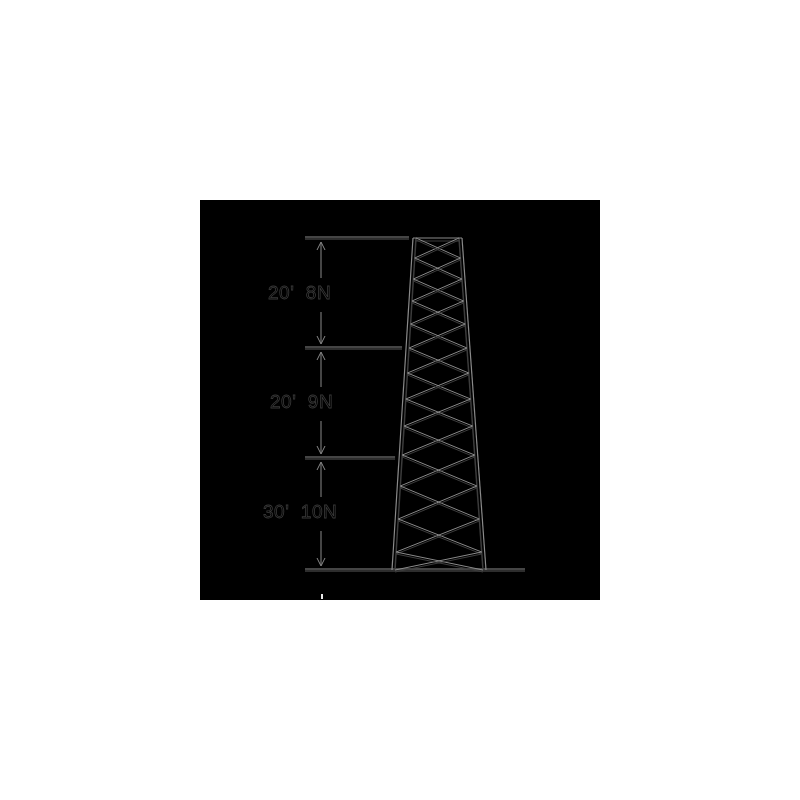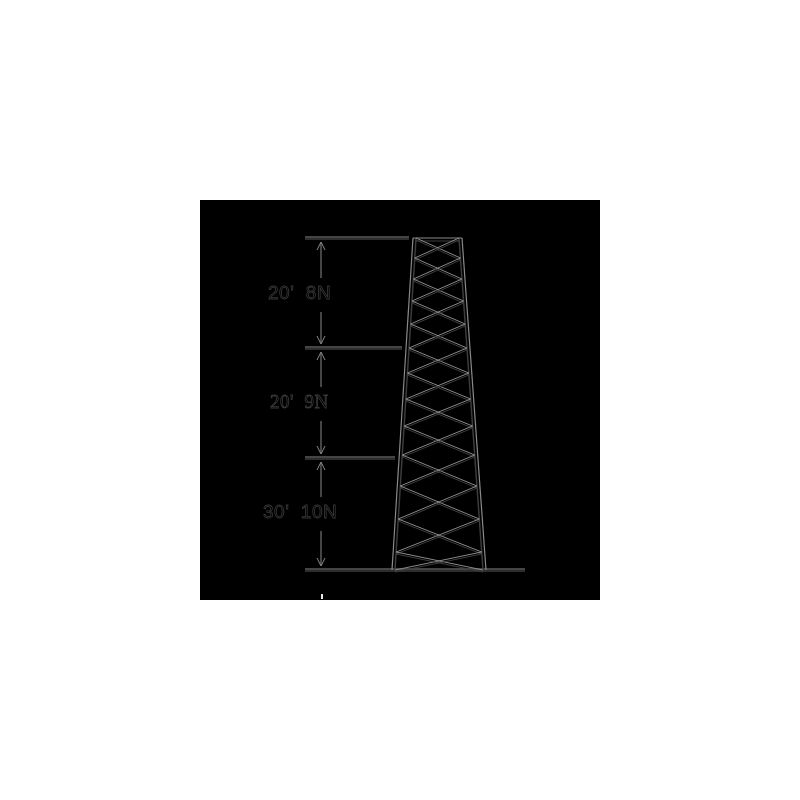--- a/index.html
+++ b/index.html
@@ -137,17 +137,17 @@
         <line x1="398.2259036144578" y1="521" x2="481.69879518072287" y2="554" stroke="#3c3c3c" stroke-width="1"></line>
         <line x1="479.3132530120482" y1="521" x2="396.1385542168675" y2="554" stroke="#3c3c3c" stroke-width="1"></line>
         <line x1="396.1385542168675" y1="552" x2="483" y2="570" stroke="#8a8a8a" stroke-width="1"></line>
         <line x1="481.69879518072287" y1="552" x2="395" y2="570" stroke="#8a8a8a" stroke-width="1"></line>
         <line x1="396.1385542168675" y1="554" x2="483" y2="572" stroke="#3c3c3c" stroke-width="1"></line>
         <line x1="481.69879518072287" y1="554" x2="395" y2="572" stroke="#3c3c3c" stroke-width="1"></line>
       </g>
   </svg>
 
   <div class="dim-label" style="left:268px; top:283px;">20'  8N</div>
-  <div class="dim-label" style="left:270px; top:392px;font-family:Liberation Serif, serif;">20'  9N</div>
+  <div class="dim-label" style="left:270px; top:392px;">20'  9N</div>
   <div class="dim-label" style="left:263px; top:502px;">30'  10N</div>
 
   <div class="tick-mark" style="left:321px; top:594px;"></div>
 </div>
 
 </body></html>

